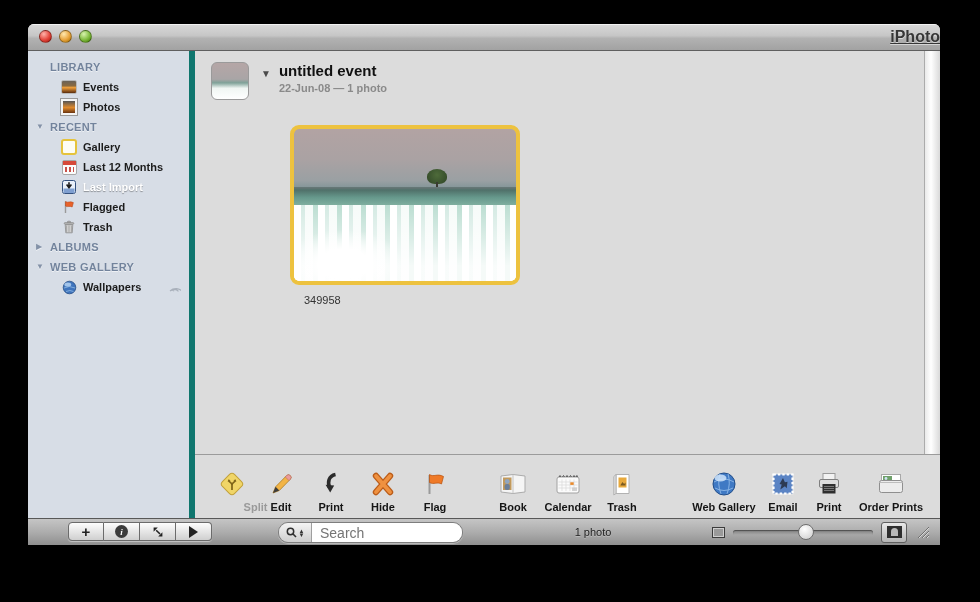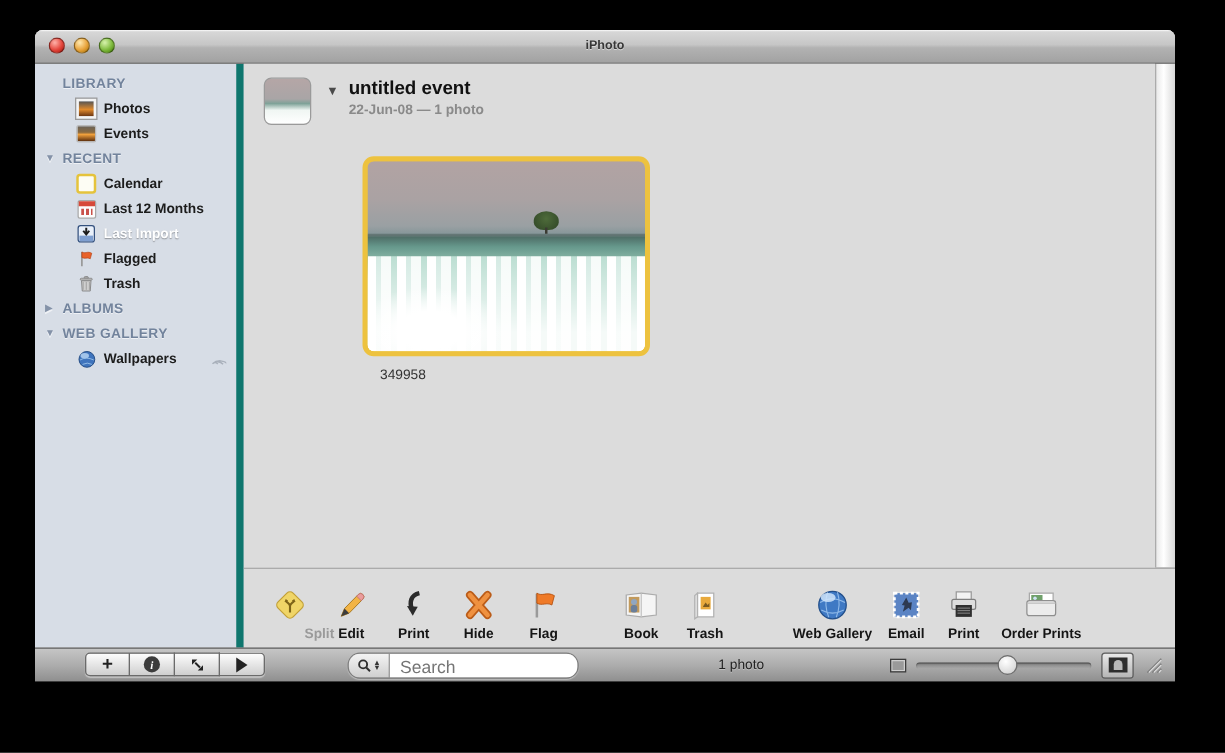--- a/index.html
+++ b/index.html
@@ -8,21 +8,21 @@
     overflow:hidden;background:#dcdcdc;box-shadow:0 10px 30px rgba(0,0,0,.8);}
   
   .titlebar{height:26px;border-bottom:1px solid #5f5f5f;position:relative;
     background:linear-gradient(180deg,#d9d9d9 0%,#c6c6c6 45%,#b2b2b2 55%,#a2a2a2 100%);}
   .titlebar::after{content:"";position:absolute;top:0;left:0;right:0;height:1px;background:rgba(255,255,255,.65);}
   .traffic{position:absolute;left:11px;top:6px;display:flex;gap:7px;}
   .tl{width:13px;height:13px;border-radius:50%;border:1px solid rgba(0,0,0,.35);box-sizing:border-box;}
   .tl.red{background:radial-gradient(circle at 35% 28%,#ffb3aa,#e4463c 55%,#9c1208);}
   .tl.yellow{background:radial-gradient(circle at 35% 28%,#ffe9b0,#e8a33b 55%,#9c6a00);}
   .tl.green{background:radial-gradient(circle at 35% 28%,#d8f3ae,#7fbb3e 55%,#3d7200);}
-  .wtitle{text-align:center;font-size:10px;line-height:26px;color:#373737;font-weight:bold;text-shadow:0 1px 0 rgba(255,255,255,.5);}
+  .wtitle{text-align:right;font-size:16px;line-height:26px;color:#373737;font-weight:bold;text-shadow:0 1px 0 rgba(255,255,255,.5);text-decoration:underline;}
   
   .wbody{display:flex;height:467px;}
   
   .sidebar{width:161px;background:#d7dde6;border-right:6px solid #0f766e;padding-top:6px;box-sizing:content-box;flex:none;}
   .sb-header{height:20px;line-height:20px;font-size:11px;font-weight:bold;color:#72839c;
     letter-spacing:.3px;padding-left:22px;position:relative;text-shadow:0 1px 0 rgba(255,255,255,.6);}
   .sb-header .tri{position:absolute;left:8px;top:0;font-size:8px;color:#8492a8;}
   .sb-item{height:20px;display:flex;align-items:center;padding-left:33px;font-size:11px;font-weight:bold;color:#1c1c1c;position:relative;}
   .sb-item .sb-ic{width:16px;height:16px;margin-right:6px;flex:none;display:flex;align-items:center;justify-content:center;}
   .sb-item.selected{background:linear-gradient(180deg,#91a7ca 0%,#7license 0%,#7e96bd 50%,#5e7aa9 100%);color:#fff;text-shadow:0 1px 1px rgba(0,0,0,.35);}
@@ -112,39 +112,39 @@
   </div>
 
   <div class="wbody">
 
     <div class="sidebar">
       <div class="sb-header">
         <span>LIBRARY</span>
       </div>
       <div class="sb-item">
         <span class="sb-ic">
+            <span class="ic-photo-sunset"></span>
+          </span>
+        <span>Events</span>
+      </div>
+      <div class="sb-item">
+        <span class="sb-ic">
             <span class="ic-photo-print"></span>
           </span>
         <span>Photos</span>
-      </div>
-      <div class="sb-item">
-        <span class="sb-ic">
-            <span class="ic-photo-sunset"></span>
-          </span>
-        <span>Events</span>
       </div>
       <div class="sb-header">
         <span class="tri">▼</span>
         <span>RECENT</span>
       </div>
       <div class="sb-item">
         <span class="sb-ic">
             <span class="ic-yellow-album"></span>
           </span>
-        <span>Calendar</span>
+        <span>Gallery</span>
       </div>
       <div class="sb-item">
         <span class="sb-ic">
             <span class="ic-cal"></span>
           </span>
         <span>Last 12 Months</span>
       </div>
       <div class="sb-item selected">
         <span class="sb-ic">
           <svg width="16" height="16" viewBox="0 0 16 16">
@@ -281,20 +281,40 @@
             <svg width="30" height="28" viewBox="0 0 30 28">
               <path d="M3 6 L15 4.5 L27 6 V22 L15 23.5 L3 22 Z" fill="#f5f5f5" stroke="#ababab"></path>
               <line x1="15" y1="4.5" x2="15" y2="23.5" stroke="#c3c3c3"></line>
               <rect x="5" y="7.5" width="8.5" height="12.5" fill="#c29a5c"></rect>
               <circle cx="9.2" cy="11.5" r="2.4" fill="#8fa6c2"></circle>
               <rect x="6.6" y="14" width="5.2" height="6" rx="2" fill="#6b7f9a"></rect>
             </svg>
           </span>
           <span class="tb-label">Book</span>
         </div>
+        <div class="tb-btn" style="width:58px">
+          <span class="tb-ic">
+            <svg width="30" height="28" viewBox="0 0 30 28">
+              <rect x="4" y="7" width="22" height="16" rx="2" fill="#fbfbfb" stroke="#a2a2a2"></rect>
+              <path d="M6 7 q1 -3 2 0 M9.5 7 q1 -3 2 0 M13 7 q1 -3 2 0 M16.5 7 q1 -3 2 0 M20 7 q1 -3 2 0 M23 7 q1 -3 1.5 0" stroke="#4a4a4a" stroke-width=".9" fill="none"></path>
+              <g stroke="#d8d8d8" stroke-width=".7">
+                <line x1="5.5" y1="12" x2="24.5" y2="12"></line>
+                  <line x1="5.5" y1="15" x2="24.5" y2="15"></line>
+                <line x1="5.5" y1="18" x2="24.5" y2="18"></line>
+                  <line x1="9" y1="9.5" x2="9" y2="21"></line>
+                <line x1="13" y1="9.5" x2="13" y2="21"></line>
+                  <line x1="17" y1="9.5" x2="17" y2="21"></line>
+                  <line x1="21" y1="9.5" x2="21" y2="21"></line>
+              </g>
+              <rect x="17.3" y="12.3" width="3.4" height="2.6" fill="#e88a2c"></rect>
+              <rect x="19" y="17.5" width="5" height="3.5" fill="#c8c8c8" opacity=".8"></rect>
+            </svg>
+          </span>
+          <span class="tb-label">Calendar</span>
+        </div>
         <div class="tb-btn" style="width:50px;margin-right:40px">
           <span class="tb-ic">
             <svg width="28" height="28" viewBox="0 0 28 28">
               <path d="M8 4.5 L21 4.5 L21 23.5 L8 23.5 Z" fill="#ffffff" stroke="#b2b2b2"></path>
               <path d="M8 4.5 L5.8 6.5 L5.8 25 L8 23.5 Z" fill="#e2e2e2" stroke="#b2b2b2"></path>
               <rect x="10.5" y="7.5" width="8" height="10" fill="#e8a93c"></rect>
               <path d="M12.5 15 l2 -3 1.6 2 1.4 -1.6 v3.1 h-5 Z" fill="#7a5a20"></path>
             </svg>
           </span>
           <span class="tb-label">Trash</span>

